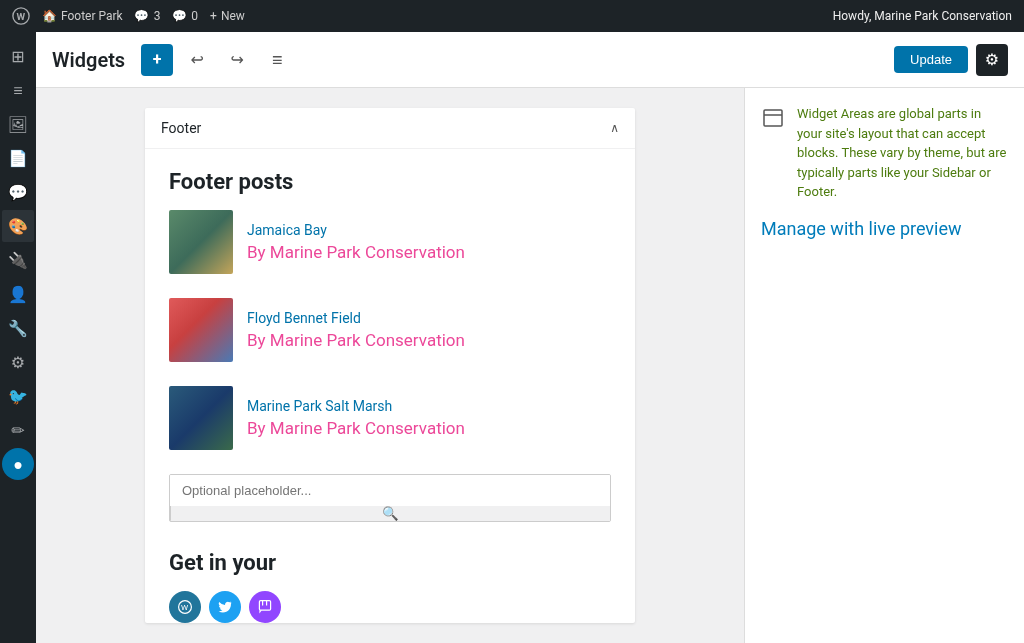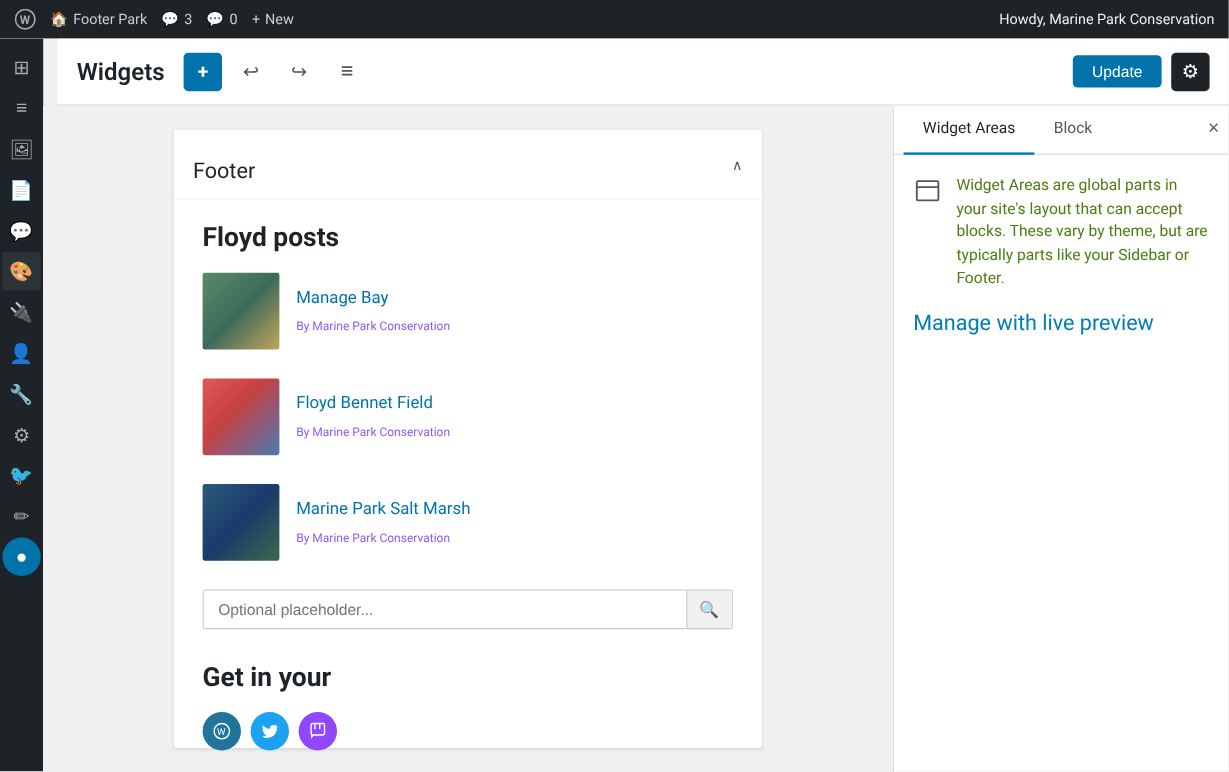--- a/index.html
+++ b/index.html
@@ -65,21 +65,20 @@
     
     .toolbar {
       background: #fff;
       height: 56px;
       display: flex;
       align-items: center;
       padding: 0 16px;
       border-bottom: 1px solid #ddd;
       justify-content: space-between;
       flex-shrink: 0;
-      margin-left: 12px;
     }
     .toolbar-left { display: flex; align-items: center; gap: 8px; }
     .toolbar-title { font-size: 20px; font-weight: 600; color: #1d2327; margin-right: 8px; }
     .toolbar-btn {
       width: 32px; height: 32px;
       display: flex; align-items: center; justify-content: center;
       border-radius: 2px;
       cursor: pointer;
       font-size: 14px;
     }
@@ -132,37 +131,37 @@
       padding: 0;
       box-shadow: 0 1px 3px rgba(0,0,0,0.1);
     }
     .widget-header {
       display: flex;
       align-items: center;
       justify-content: space-between;
       padding: 12px 16px;
       border-bottom: 1px solid #f0f0f1;
     }
-    .widget-title { font-size: 18px; color: #1d2327; margin-top: 12px; }
+    .widget-title { font-size: 14px; color: #1d2327; }
     .chevron-btn { background: none; border: none; cursor: pointer; color: #555; font-size: 12px; }
 
     .widget-body { padding: 20px 24px; }
 
     .section-title { font-size: 22px; font-weight: 700; color: #1d2327; margin-bottom: 16px; }
 
     .post-item { display: flex; align-items: center; gap: 14px; margin-bottom: 24px; }
     .post-thumb {
       width: 64px; height: 64px; border-radius: 2px; object-fit: cover;
       flex-shrink: 0; overflow: hidden;
     }
     .post-info a { color: #0073aa; text-decoration: none; font-size: 14px; display: block; margin-bottom: 4px; }
-    .post-by { color: #8b5cf6; font-size: 10px; }
+    .post-by { color: #ec4899; font-size: 17px; }
 
     .search-section { margin-top: 12px; }
-    .search-input-wrapper { display: flex; border: 1px solid #ccc; border-radius: 2px; overflow: hidden; margin-top: 10px; }
+    .search-input-wrapper { display: flex; border: 1px solid #ccc; border-radius: 2px; overflow: hidden; margin-top: 10px; flex-direction: column; }
     .search-input { flex: 1; border: none; padding: 8px 12px; font-size: 13px; color: #999; outline: none; }
     .search-submit { background: #f0f0f1; border: none; border-left: 1px solid #ccc; padding: 0 10px; cursor: pointer; color: #555; }
 
     .contact-section { margin-top: 28px; }
     .social-icons { display: flex; gap: 8px; margin-top: 12px; }
     .social-icon { width: 32px; height: 32px; border-radius: 50%; display: flex; align-items: center; justify-content: center; color: #fff; font-size: 14px; cursor: pointer; }
 
     
     .right-panel {
       width: 280px;
@@ -270,26 +269,26 @@
     <div class="editor-area">
 
       <div class="canvas">
         <div class="widget-panel">
           <div class="widget-header">
             <span class="widget-title">Footer</span>
             <button class="chevron-btn">∧</button>
           </div>
           <div class="widget-body">
 
-            <div class="section-title">Floyd posts</div>
+            <div class="section-title">Footer posts</div>
 
             <div class="post-item">
               <div class="post-thumb thumb-1"></div>
               <div class="post-info">
-                <a>Manage Bay</a>
+                <a>Jamaica Bay</a>
                 <span class="post-by">By Marine Park Conservation</span>
               </div>
             </div>
 
             <div class="post-item">
               <div class="post-thumb thumb-2"></div>
               <div class="post-info">
                 <a>Floyd Bennet Field</a>
                 <span class="post-by">By Marine Park Conservation</span>
               </div>
@@ -332,25 +331,20 @@
                       <polygon points="3,14 3,18 6,14" fill="#fff"></polygon>
                     </svg>
                 </div>
               </div>
             </div>
           </div>
         </div>
       </div>
 
       <div class="right-panel">
-        <div class="right-panel-tabs">
-          <div class="right-tab active">Widget Areas</div>
-          <div class="right-tab">Block</div>
-          <button class="right-panel-close">×</button>
-        </div>
         <div class="right-panel-body">
           <div class="info-block">
             <div class="info-icon">
               <svg width="24" height="24" viewBox="0 0 24 24" fill="none" stroke="#555" stroke-width="1.5">
                   <rect x="3" y="4" width="18" height="16" rx="1"></rect>
                   <line x1="3" y1="9" x2="21" y2="9"></line>
                 </svg>
             </div>
             <span class="info-text">Widget Areas are global parts in your site's layout that can accept blocks. These vary by theme, but are typically parts like your Sidebar or Footer.</span>
           </div>

